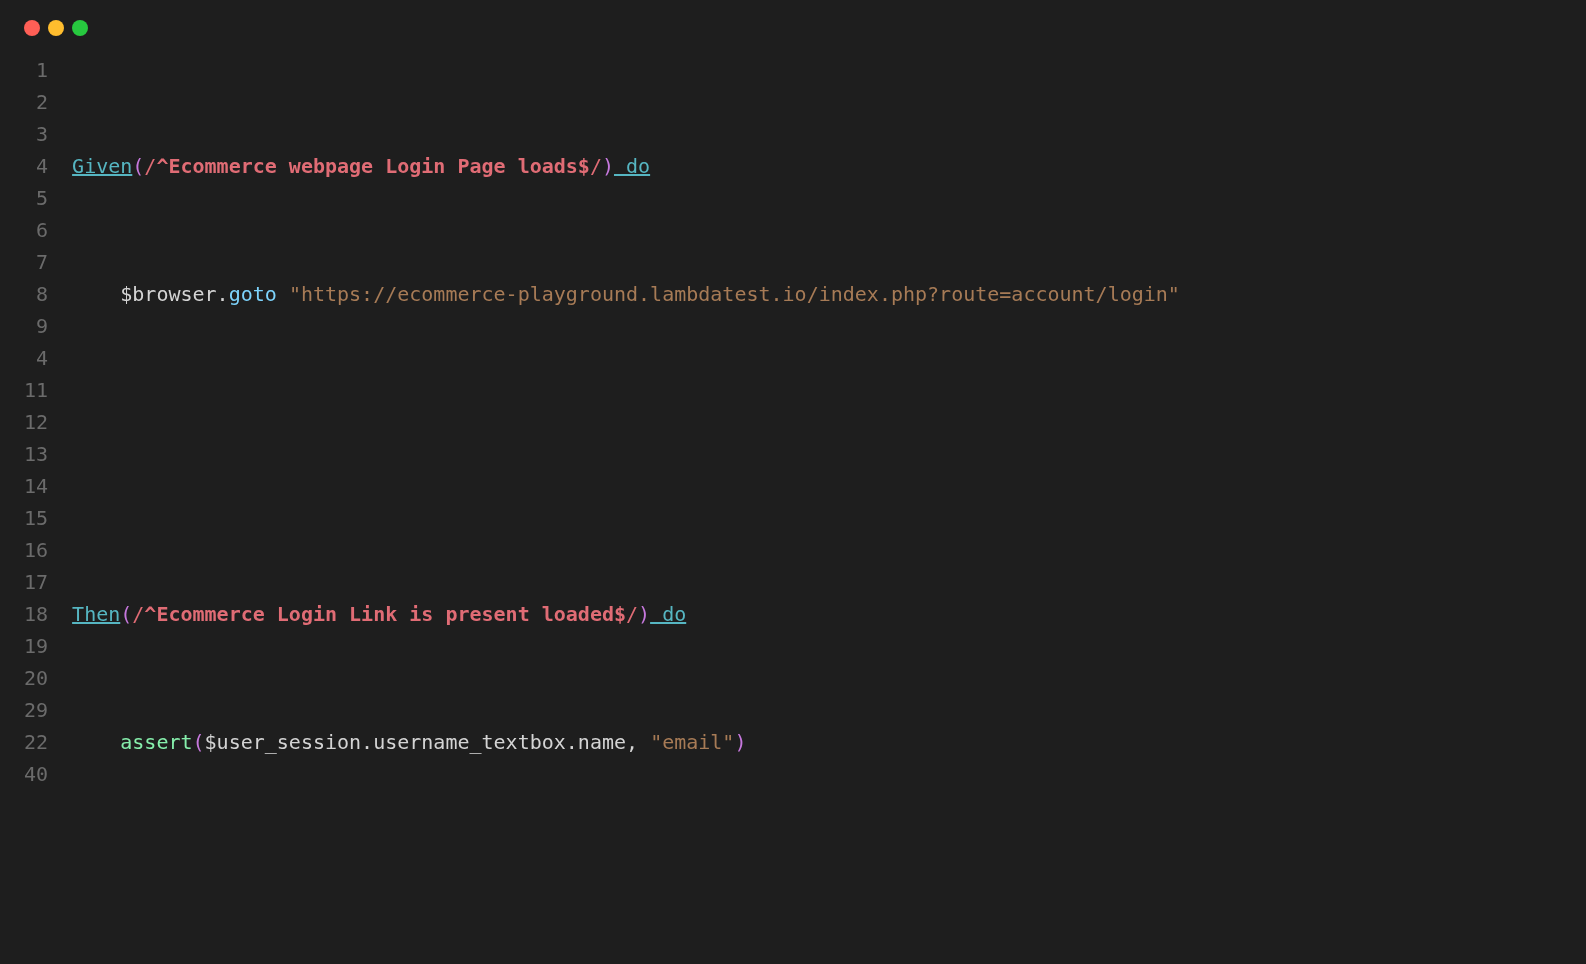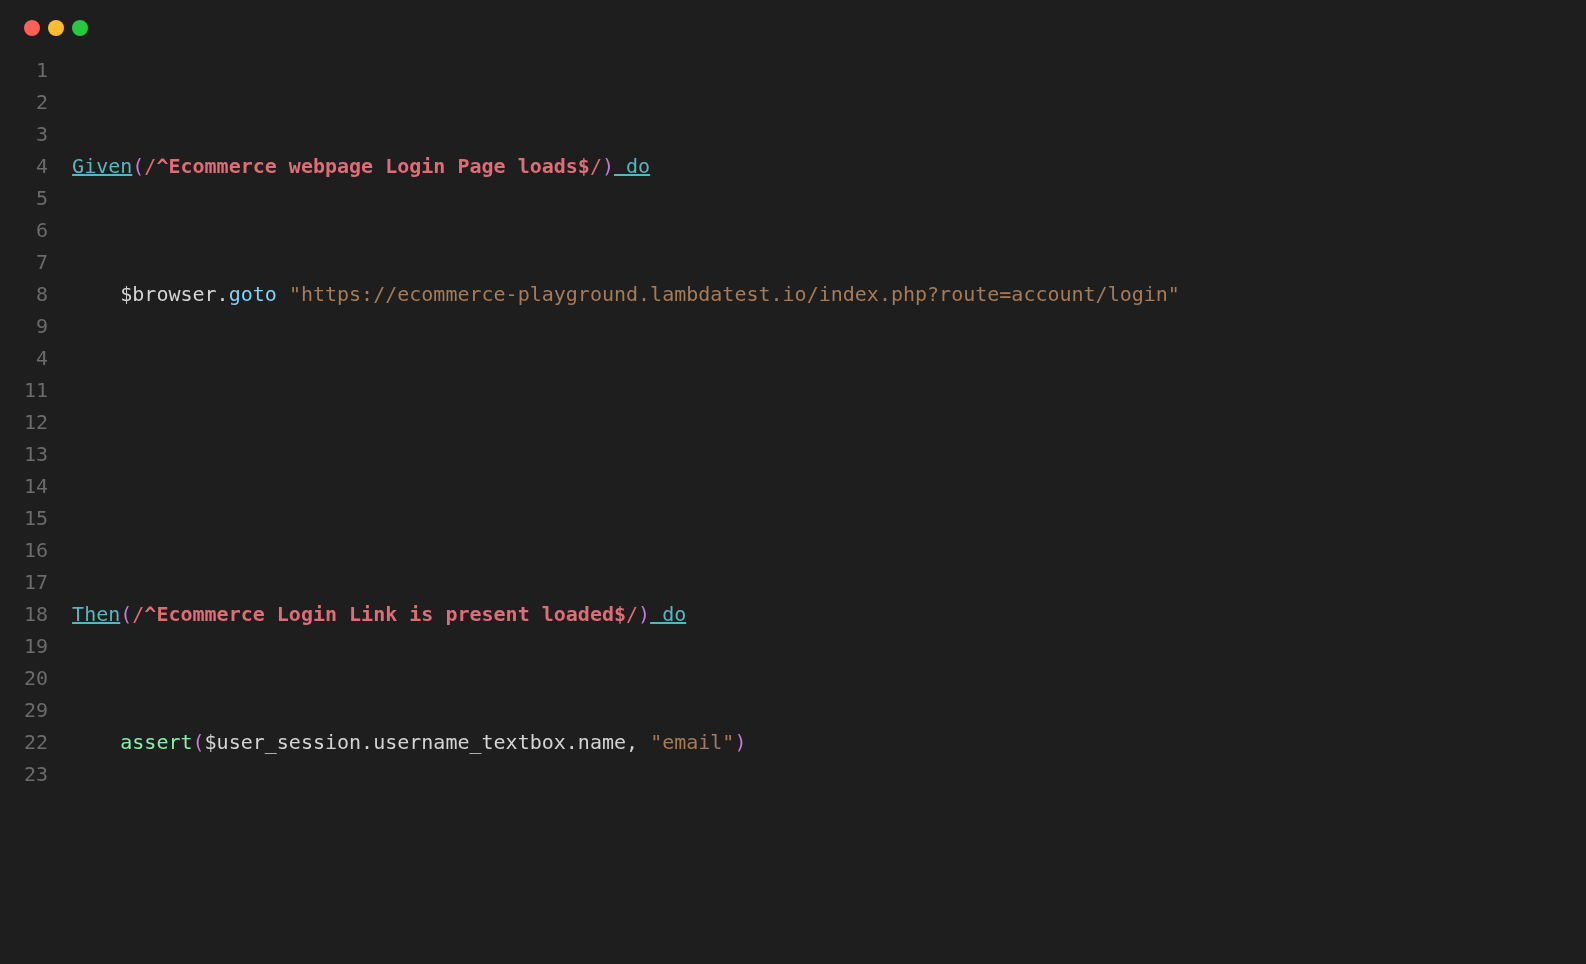--- a/index.html
+++ b/index.html
@@ -81,21 +81,21 @@
     <div class="gline">13</div>
     <div class="gline">14</div>
     <div class="gline">15</div>
     <div class="gline">16</div>
     <div class="gline">17</div>
     <div class="gline">18</div>
     <div class="gline">19</div>
     <div class="gline">20</div>
     <div class="gline">29</div>
     <div class="gline">22</div>
-    <div class="gline">23</div>
+    <div class="gline">40</div>
   </div>
 
   <div class="code">
     
     <div class="line"><span class="kw">Given</span><span class="paren">(</span><span class="slash">/</span><span class="regex">^Ecommerce webpage Login Page loads$</span><span class="slash">/</span><span class="paren">)</span><span class="kw"> do</span></div>
     
     <div class="line"><span class="var">    </span><span class="dollar">$</span><span class="var">browser</span><span class="punct">.</span><span class="call">goto</span><span> </span><span class="str">"https://ecommerce-playground.lambdatest.io/index.php?route=account/login"</span></div>
     
     
     

